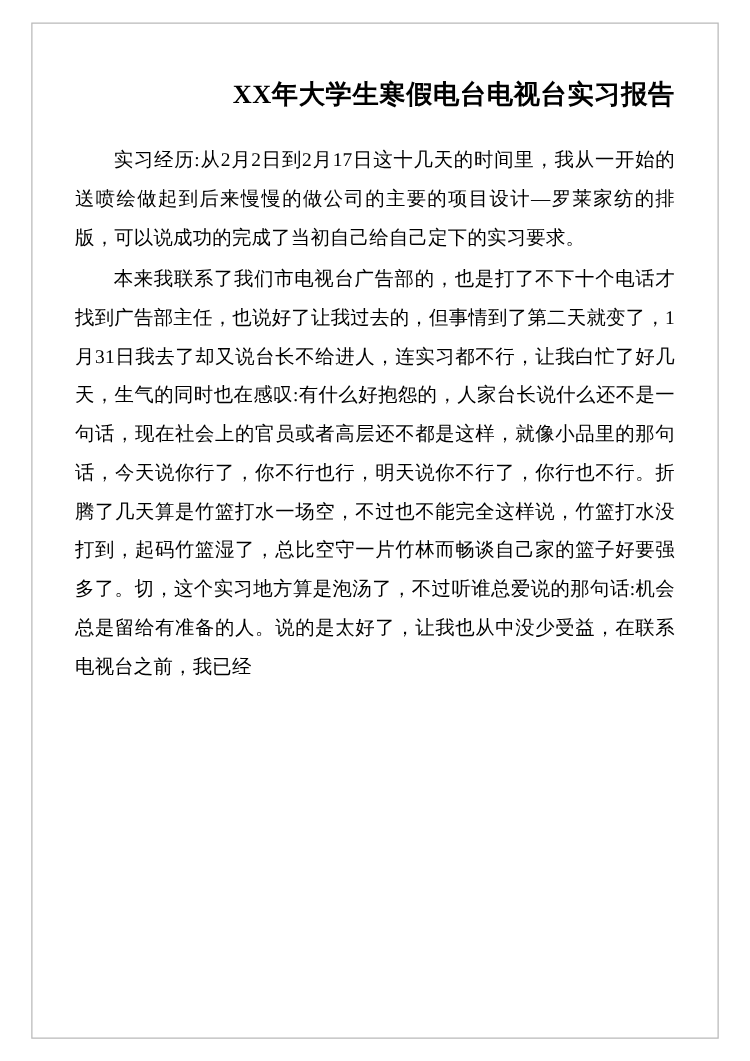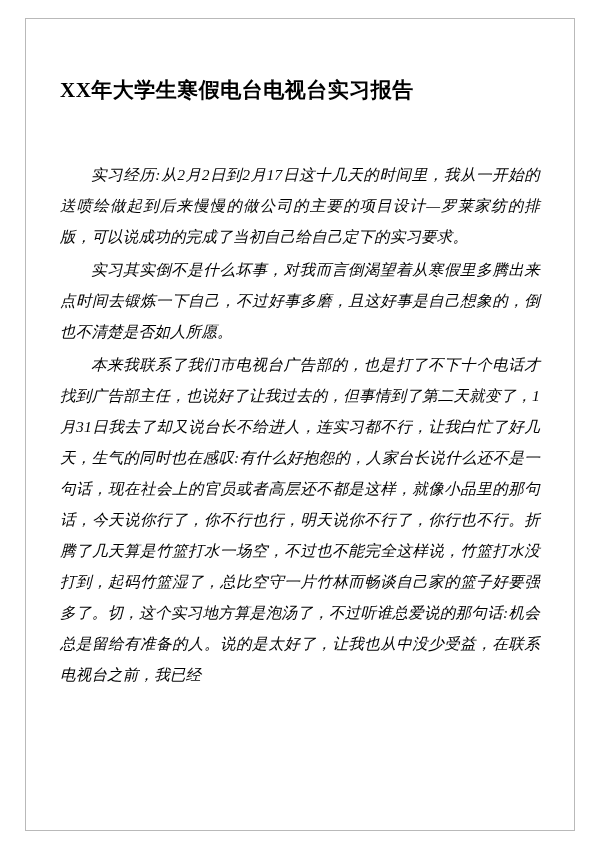--- a/index.html
+++ b/index.html
@@ -33,46 +33,44 @@
   }
   .content {
     position: absolute;
     left: 60px;
     top: 55px;
     width: 480px;
   }
   .doc-title {
     font-size: 21px;
     font-weight: bold;
-    text-align: left;
+    text-align: right;
     letter-spacing: 0.5px;
-    margin: 21px 0 0 0;
+    margin: 6px 0 0 0;
     line-height: 1.4;
     font-family: "Liberation Serif", "DejaVu Serif", serif;
   }
   .body-text {
-    margin-top: 54px;
-    font-style: italic;
+    margin-top: 23px;
   }
   p.para {
     font-size: 15.5px;
     line-height: 2.0;
     text-align: justify;
     text-justify: inter-ideograph;
     margin: 0 0 2px 0;
     text-indent: 2em;
     letter-spacing: 0.2px;
   }
 </style>
 </head>
 <body>
 
 <div class="page">
   <div class="page-border"></div>
   <div class="content">
     <h1 class="doc-title">XX年大学生寒假电台电视台实习报告</h1>
     <div class="body-text">
       <p class="para">实习经历:从2月2日到2月17日这十几天的时间里，我从一开始的送喷绘做起到后来慢慢的做公司的主要的项目设计—罗莱家纺的排版，可以说成功的完成了当初自己给自己定下的实习要求。</p>
-      <p class="para">实习其实倒不是什么坏事，对我而言倒渴望着从寒假里多腾出来点时间去锻炼一下自己，不过好事多磨，且这好事是自己想象的，倒也不清楚是否如人所愿。</p>
       <p class="para">本来我联系了我们市电视台广告部的，也是打了不下十个电话才找到广告部主任，也说好了让我过去的，但事情到了第二天就变了，1月31日我去了却又说台长不给进人，连实习都不行，让我白忙了好几天，生气的同时也在感叹:有什么好抱怨的，人家台长说什么还不是一句话，现在社会上的官员或者高层还不都是这样，就像小品里的那句话，今天说你行了，你不行也行，明天说你不行了，你行也不行。折腾了几天算是竹篮打水一场空，不过也不能完全这样说，竹篮打水没打到，起码竹篮湿了，总比空守一片竹林而畅谈自己家的篮子好要强多了。切，这个实习地方算是泡汤了，不过听谁总爱说的那句话:机会总是留给有准备的人。说的是太好了，让我也从中没少受益，在联系电视台之前，我已经</p>
     </div>
   </div>
 </div>
 
 </body></html>

